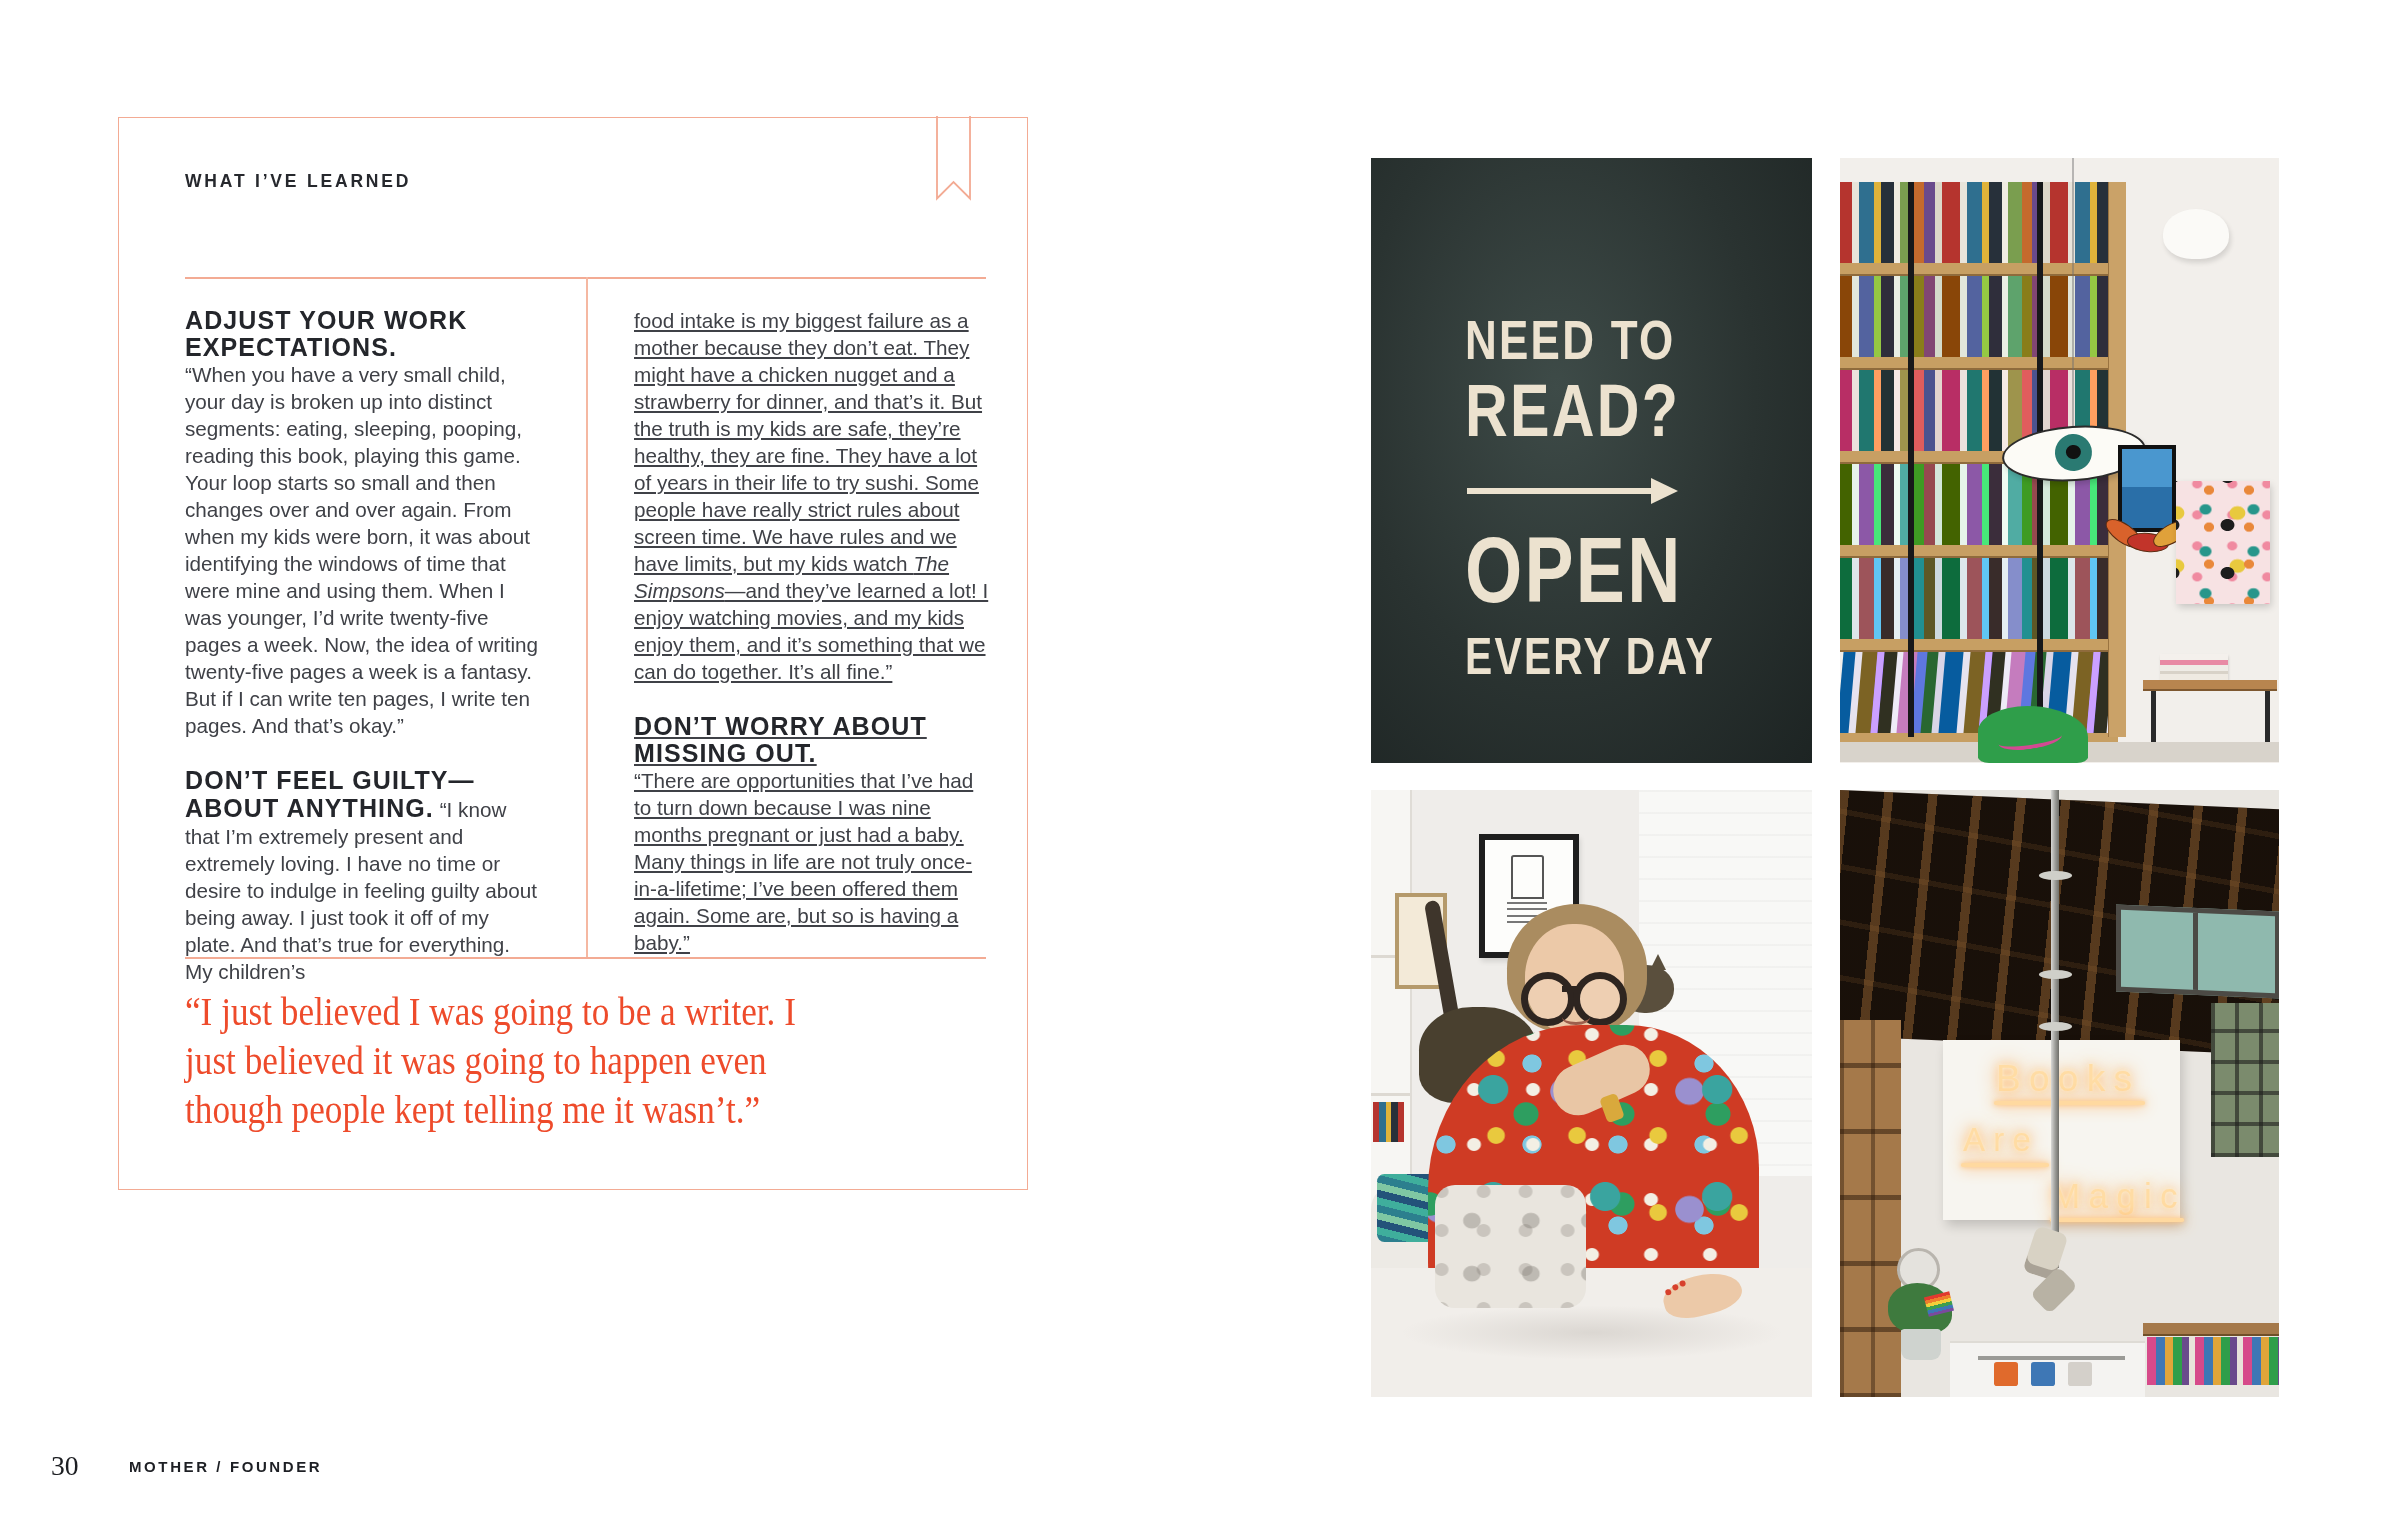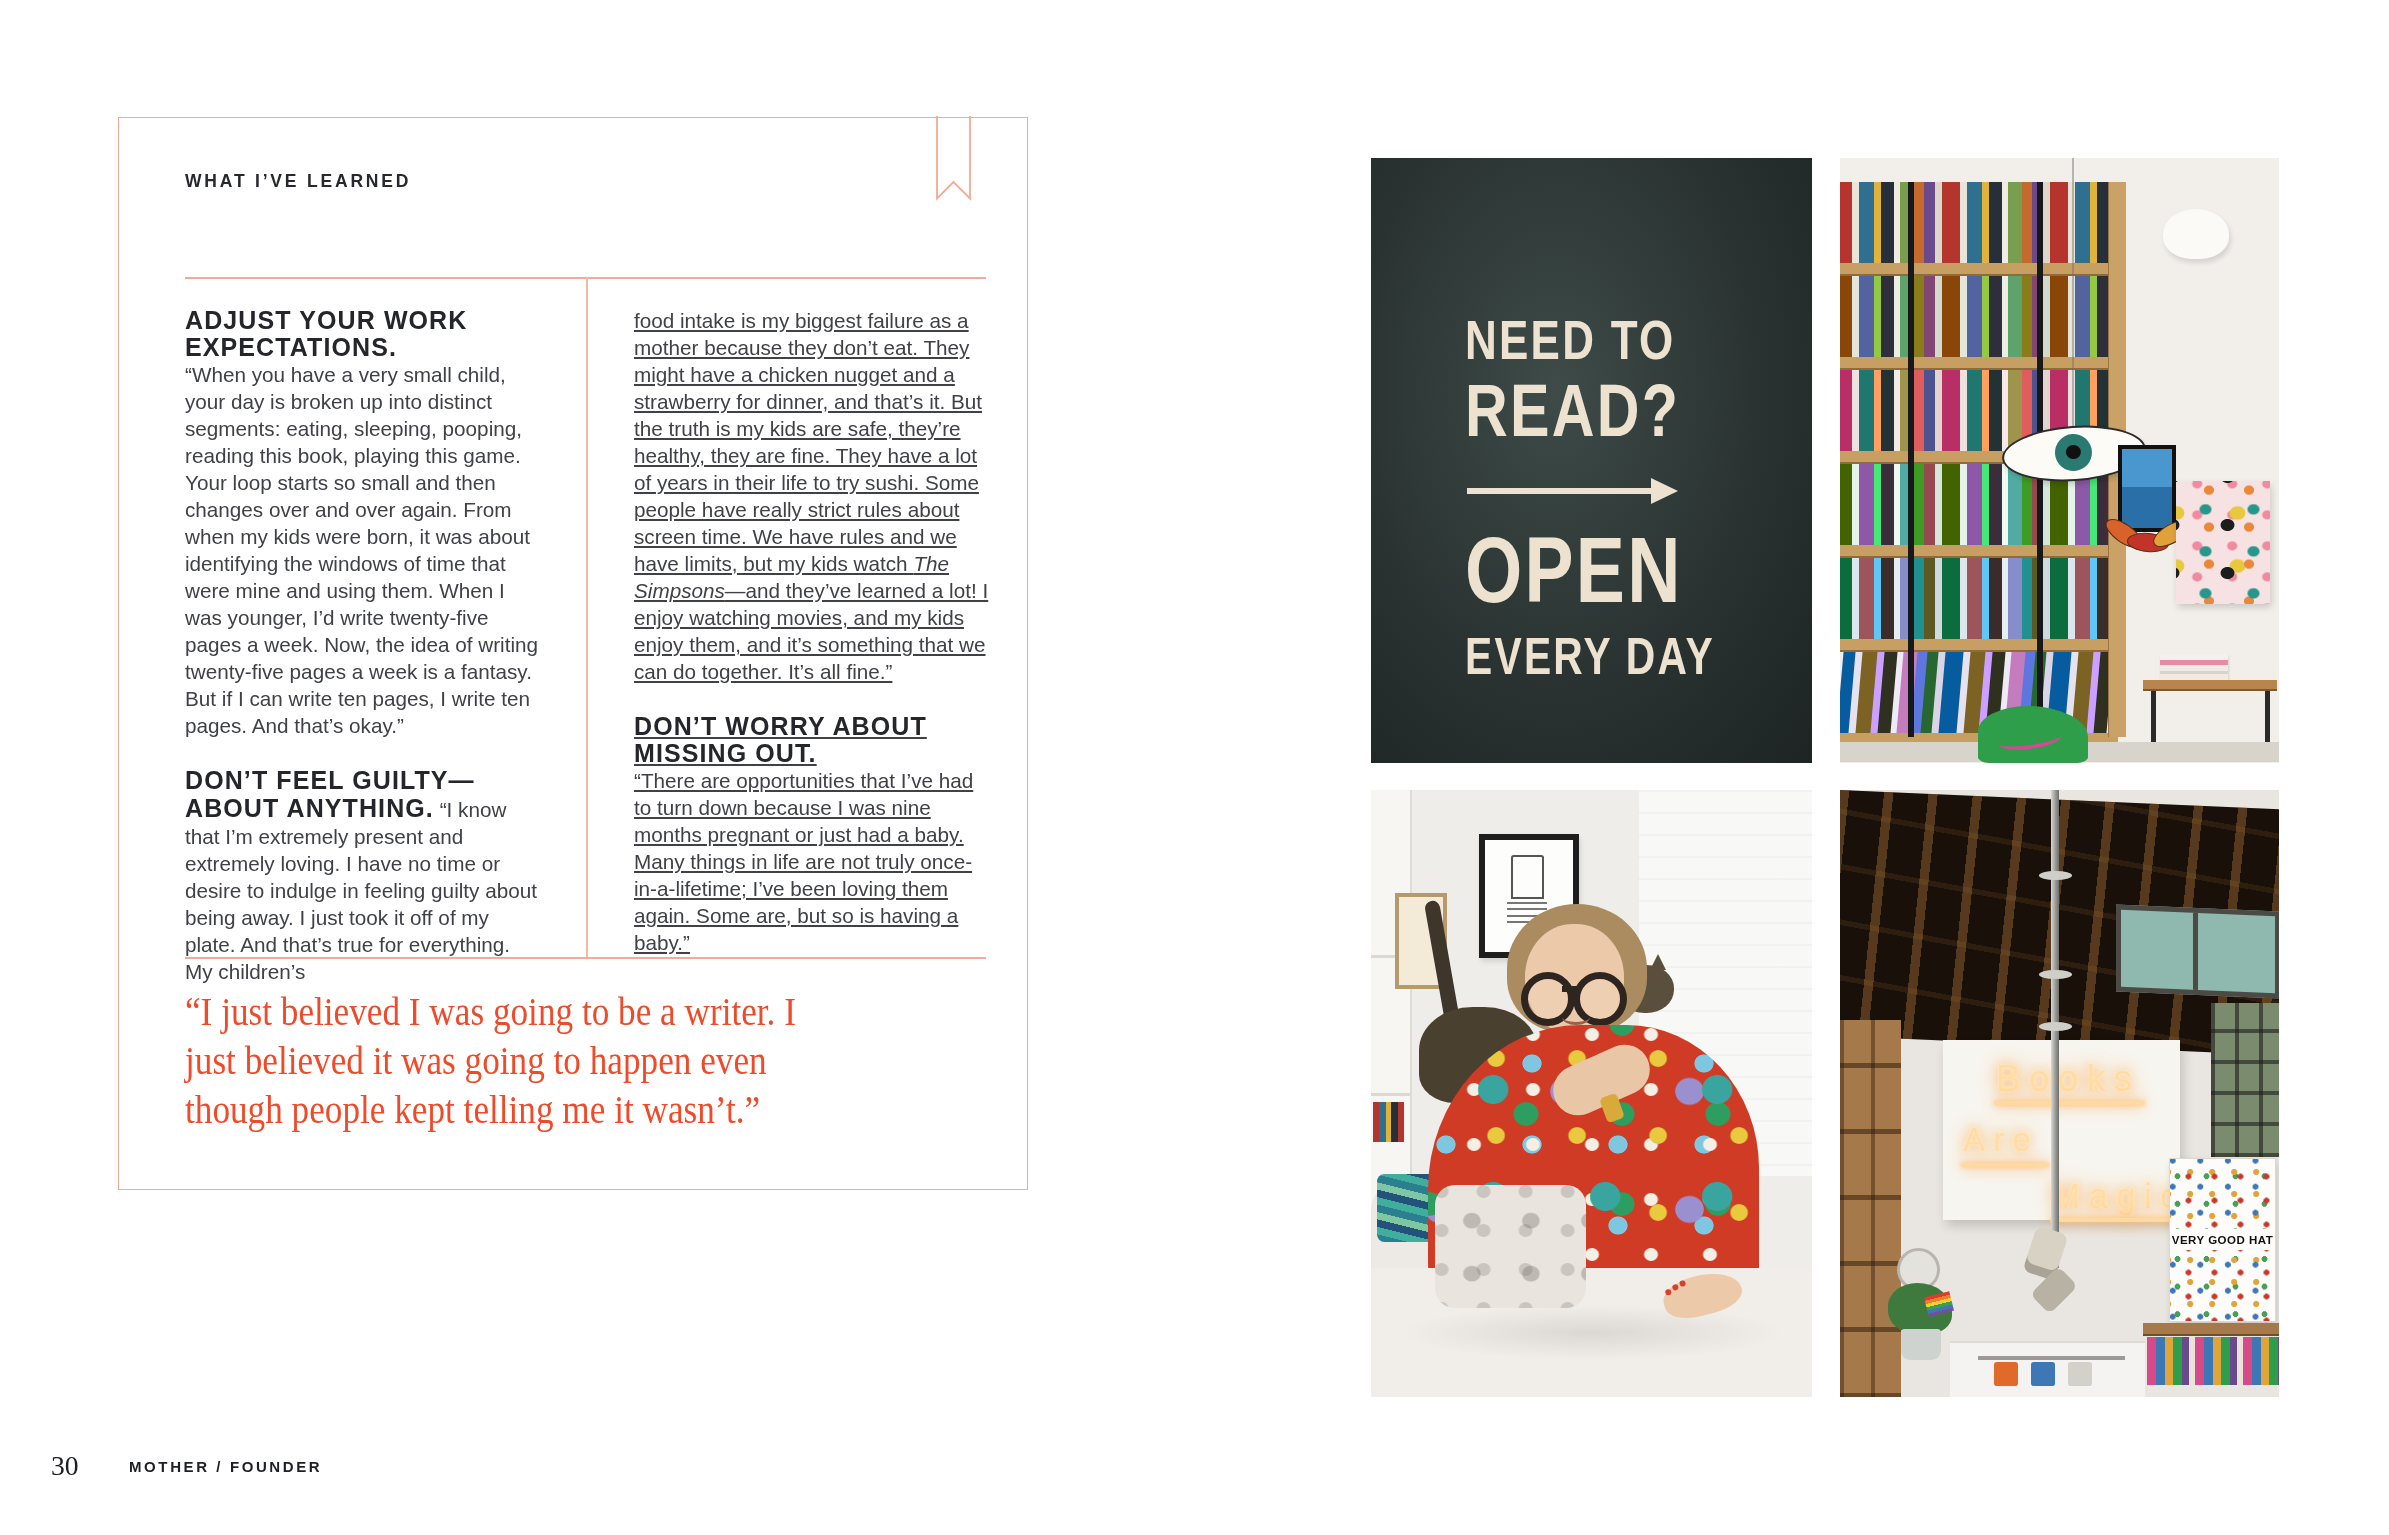--- a/index.html
+++ b/index.html
@@ -274,21 +274,21 @@
       <p class="sec">
         <strong class="h">DON’T FEEL GUILTY—ABOUT ANYTHING.</strong> <span>“I know that I’m extremely present and extremely loving. I have no time or desire to indulge in feeling guilty about being away. I just took it off of my plate. And that’s true for everything. My children’s</span>
       </p>
     </div>
 
     <div class="col col2">
       <p class="sec">
         <span>food intake is my biggest failure as a mother because they don’t eat. They might have a chicken nugget and a strawberry for dinner, and that’s it. But the truth is my kids are safe, they’re healthy, they are fine. They have a lot of years in their life to try sushi. Some people have really strict rules about screen time. We have rules and we have limits, but my kids watch </span><em>The Simpsons</em><span>—and they’ve learned a lot! I enjoy watching movies, and my kids enjoy them, and it’s something that we can do together. It’s all fine.”</span>
       </p>
       <p class="sec">
-        <strong class="h block">DON’T WORRY ABOUT MISSING OUT.</strong><span>“There are opportunities that I’ve had to turn down because I was nine months pregnant or just had a baby. Many things in life are not truly once-in-a-lifetime; I’ve been loving them again. Some are, but so is having a baby.”</span>
+        <strong class="h block">DON’T WORRY ABOUT MISSING OUT.</strong><span>“There are opportunities that I’ve had to turn down because I was nine months pregnant or just had a baby. Many things in life are not truly once-in-a-lifetime; I’ve been offered them again. Some are, but so is having a baby.”</span>
       </p>
     </div>
 
     <div class="pullquote">
       <div>“I just believed I was going to be a writer. I</div>
       <div>just believed it was going to happen even</div>
       <div>though people kept telling me it wasn’t.”</div>
     </div>
   </section>
 
@@ -407,23 +407,20 @@
       <div class="neon-bar nb2"></div>
       <span class="neon neon-w3">Magic</span>
       <div class="neon-bar nb3"></div>
     </div>
     <div class="pole4"></div>
     <div class="mount m1"></div>
     <div class="mount m2"></div>
     <div class="mount m3"></div>
     <div class="spot1"></div>
     <div class="spot2"></div>
-    <div class="poster">
-      <div class="poster-title">VERY GOOD HAT</div>
-    </div>
     <div class="shelf4-top"></div>
     <div class="shelf4-books"></div>
     <div class="mirror4"></div>
     <div class="plant4"></div>
     <div class="pot4"></div>
     <div class="pride-flag"></div>
     <div class="table4"></div>
     <div class="rack-bar"></div>
     <div class="shirt sh1"></div>
     <div class="shirt sh2"></div>

